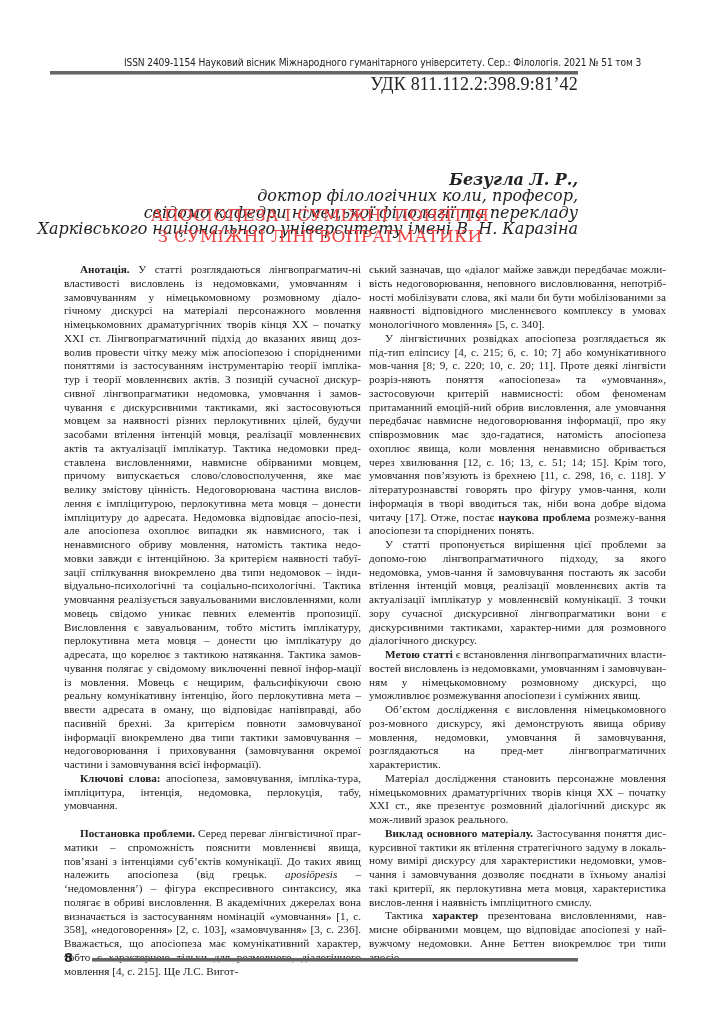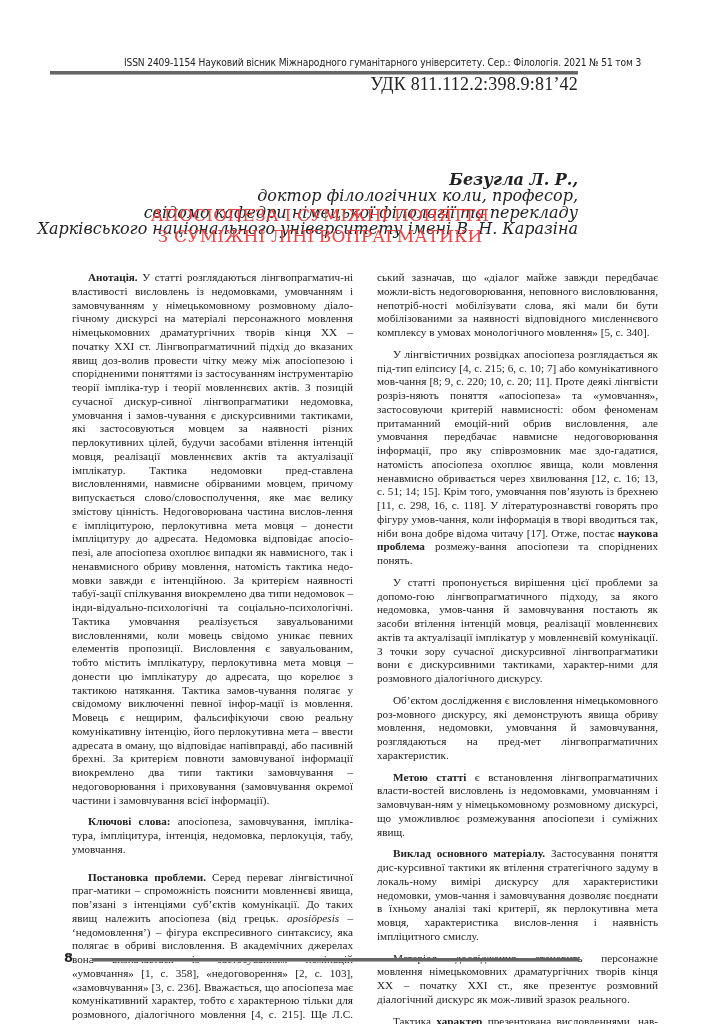--- a/index.html
+++ b/index.html
@@ -33,21 +33,21 @@
     font-family: "DejaVu Serif", serif; font-size: 17px; line-height: 21px; color: #ef4444;
     letter-spacing: 0.2px;
   }
   .col {
     position: absolute; top: 263px; width: 297px;
     font-family: "Liberation Serif", serif; font-size: 11.2px; line-height: 13.75px;
     text-align: justify; color: #222; hyphens: manual;
   }
   .col.left { left: 64px; }
   .col.right { left: 369px; }
-  .col p { margin: 8px; text-indent: 16px; }
+  .col p { margin: 0; text-indent: 16px; }
   .col p.gap-before { margin-top: 14px; }
   .col p.noindent { text-indent: 0; }
   .col b { font-weight: bold; }
   .col i { }
 
   .footer-num {
     position: absolute; left: 64px; top: 950px;
     font-family: "DejaVu Sans", sans-serif; font-size: 13px; font-weight: bold; color: #222;
   }
   .foot-rule {
@@ -80,23 +80,23 @@
   <div class="col left">
     <p><b>Анотація.</b><span> У статті розглядаються лінгвопрагматич-ні властивості висловлень із недомовками, умовчанням і замовчуванням у німецькомовному розмовному діало-гічному дискурсі на матеріалі персонажного мовлення німецькомовних драматургічних творів кінця ХХ – початку ХХІ ст. Лінгвопрагматичний підхід до вказаних явищ доз-волив провести чітку межу між апосіопезою і спорідненими поняттями із застосуванням інструментарію теорії імпліка-тур і теорії мовленнєвих актів. З позицій сучасної дискур-сивної лінгвопрагматики недомовка, умовчання і замов-чування є дискурсивними тактиками, які застосовуються мовцем за наявності різних перлокутивних цілей, будучи засобами втілення інтенцій мовця, реалізації мовленнєвих актів та актуалізації імплікатур. Тактика недомовки пред-ставлена висловленнями, навмисне обірваними мовцем, причому випускається слово/словосполучення, яке має велику змістову цінність. Недоговорювана частина вислов-лення є імпліцитурою, перлокутивна мета мовця – донести імпліцитуру до адресата. Недомовка відповідає апосіо-пезі, але апосіопеза охоплює випадки як навмисного, так і ненавмисного обриву мовлення, натомість тактика недо-мовки завжди є інтенційною. За критерієм наявності табуї-зації спілкування виокремлено два типи недомовок – інди-відуально-психологічні та соціально-психологічні. Тактика умовчання реалізується завуальованими висловленнями, коли мовець свідомо уникає певних елементів пропозиції. Висловлення є завуальованим, тобто містить імплікатуру, перлокутивна мета мовця – донести цю імплікатуру до адресата, що корелює з тактикою натякання. Тактика замов-чування полягає у свідомому виключенні певної інфор-мації із мовлення. Мовець є нещирим, фальсифікуючи свою реальну комунікативну інтенцію, його перлокутивна мета – ввести адресата в оману, що відповідає напівправді, або пасивній брехні. За критерієм повноти замовчуваної інформації виокремлено два типи тактики замовчування – недоговорювання і приховування (замовчування окремої частини і замовчування всієї інформації).</span></p>
     <p><b>Ключові слова:</b><span> апосіопеза, замовчування, імпліка-тура, імпліцитура, інтенція, недомовка, перлокуція, табу, умовчання.</span></p>
     <p class="gap-before"><b>Постановка проблеми.</b><span> Серед переваг лінгвістичної праг-матики – спроможність пояснити мовленнєві явища, пов’язані з інтенціями суб’єктів комунікації. До таких явищ належить апосіопеза (від грецьк. </span><i>aposiōpesis</i><span> – ‘недомовлення’) – фігура експресивного синтаксису, яка полягає в обриві висловлення. В академічних джерелах вона визначається із застосуванням номінацій «умовчання» [1, с. 358], «недоговорення» [2, с. 103], «замовчування» [3, с. 236]. Вважається, що апосіопеза має комунікативний характер, тобто є характерною тільки для розмовного, діалогічного мовлення [4, с. 215]. Ще Л.С. Вигот-</span></p>
   </div>
 
   <div class="col right">
     <p class="noindent">ський зазначав, що «діалог майже завжди передбачає можли-вість недоговорювання, неповного висловлювання, непотріб-ності мобілізувати слова, які мали би бути мобілізованими за наявності відповідного мисленнєвого комплексу в умовах монологічного мовлення» [5, с. 340].</p>
     <p><span>У лінгвістичних розвідках апосіопеза розглядається як під-тип еліпсису [4, с. 215; 6, с. 10; 7] або комунікативного мов-чання [8; 9, с. 220; 10, с. 20; 11]. Проте деякі лінгвісти розріз-няють поняття «апосіопеза» та «умовчання», застосовуючи критерій навмисності: обом феноменам притаманний емоцій-ний обрив висловлення, але умовчання передбачає навмисне недоговорювання інформації, про яку співрозмовник має здо-гадатися, натомість апосіопеза охоплює явища, коли мовлення ненавмисно обривається через хвилювання [12, с. 16; 13, с. 51; 14; 15]. Крім того, умовчання пов’язують із брехнею [11, с. 298, 16, с. 118]. У літературознавстві говорять про фігуру умов-чання, коли інформація в творі вводиться так, ніби вона добре відома читачу [17]. Отже, постає </span><b>наукова проблема</b><span> розмежу-вання апосіопези та споріднених понять.</span></p>
     <p>У статті пропонується вирішення цієї проблеми за допомо-гою лінгвопрагматичного підходу, за якого недомовка, умов-чання й замовчування постають як засоби втілення інтенцій мовця, реалізації мовленнєвих актів та актуалізації імплікатур у мовленнєвій комунікації. З точки зору сучасної дискурсивної лінгвопрагматики вони є дискурсивними тактиками, характер-ними для розмовного діалогічного дискурсу.</p>
+    <p><b>Метою статті</b><span> є встановлення лінгвопрагматичних власти-востей висловлень із недомовками, умовчанням і замовчуван-ням у німецькомовному розмовному дискурсі, що уможливлює розмежування апосіопези і суміжних явищ.</span></p>
     <p>Об’єктом дослідження є висловлення німецькомовного роз-мовного дискурсу, які демонструють явища обриву мовлення, недомовки, умовчання й замовчування, розглядаються на пред-мет лінгвопрагматичних характеристик.</p>
-    <p><b>Метою статті</b><span> є встановлення лінгвопрагматичних власти-востей висловлень із недомовками, умовчанням і замовчуван-ням у німецькомовному розмовному дискурсі, що уможливлює розмежування апосіопези і суміжних явищ.</span></p>
+    <p>Матеріал дослідження становить персонажне мовлення німецькомовних драматургічних творів кінця ХХ – початку ХХІ ст., яке презентує розмовний діалогічний дискурс як мож-ливий зразок реального.</p>
     <p><b>Виклад основного матеріалу.</b><span> Застосування поняття дис-курсивної тактики як втілення стратегічного задуму в локаль-ному вимірі дискурсу для характеристики недомовки, умов-чання і замовчування дозволяє поєднати в їхньому аналізі такі критерії, як перлокутивна мета мовця, характеристика вислов-лення і наявність імпліцитного смислу.</span></p>
-    <p>Матеріал дослідження становить персонажне мовлення німецькомовних драматургічних творів кінця ХХ – початку ХХІ ст., яке презентує розмовний діалогічний дискурс як мож-ливий зразок реального.</p>
     <p><span>Тактика </span><b>характер</b><span> презентована висловленнями, нав-мисне обірваними мовцем, що відповідає апосіопезі у най-вужчому недомовки. Анне Беттен виокремлює три типи апосіо-</span></p>
   </div>
 
   <div class="footer-num">8</div>
   <div class="foot-rule"></div>
 
 </div>
 
 </body></html>

